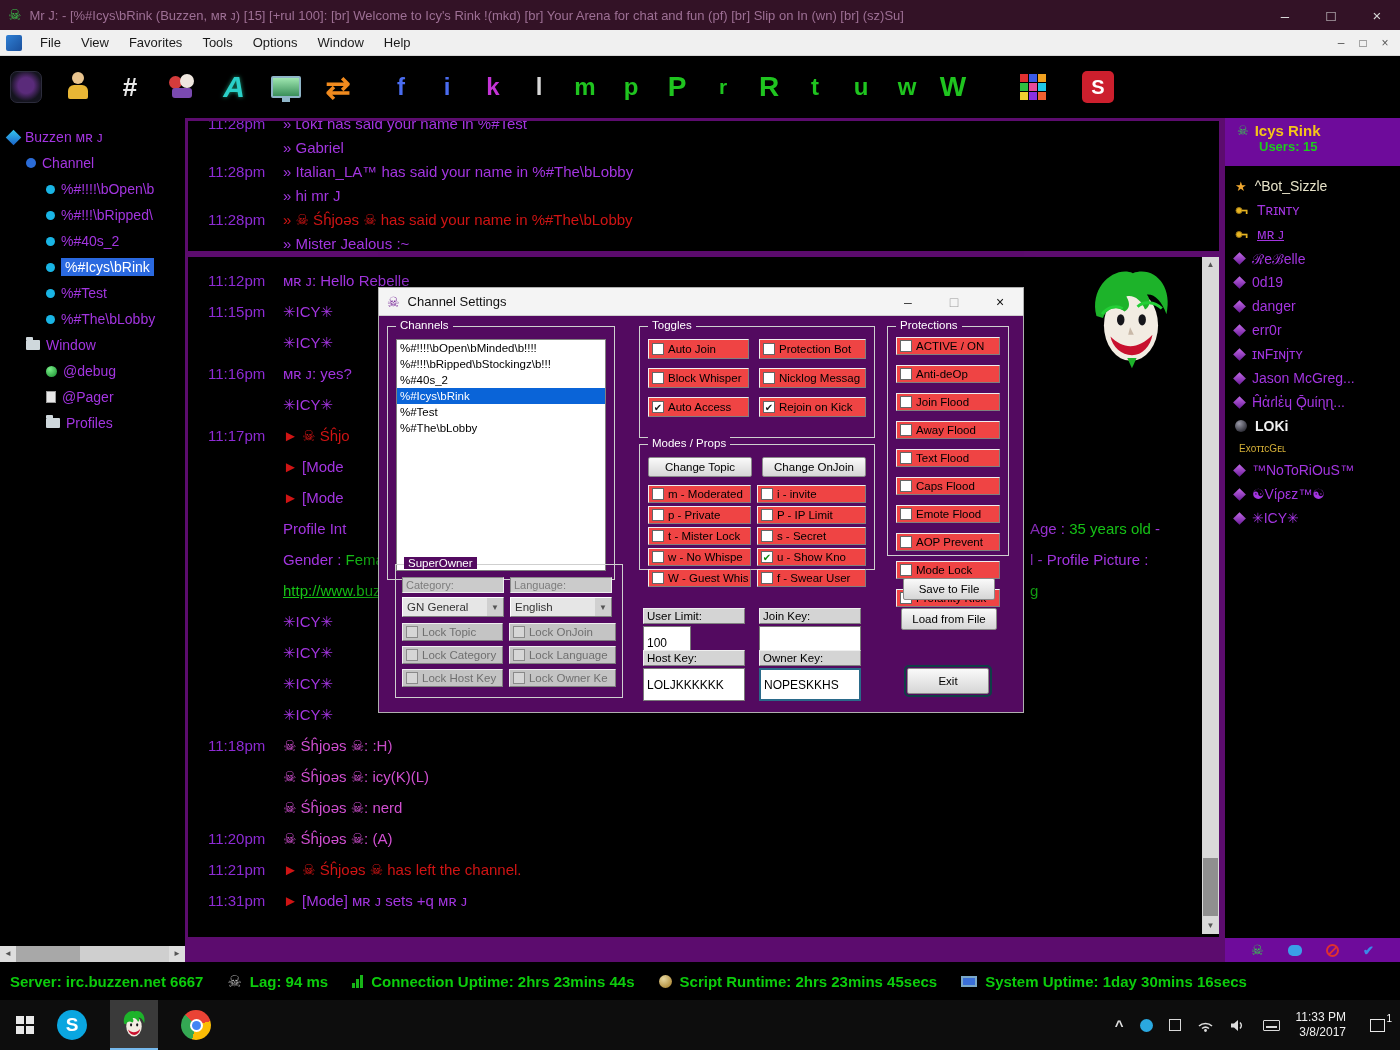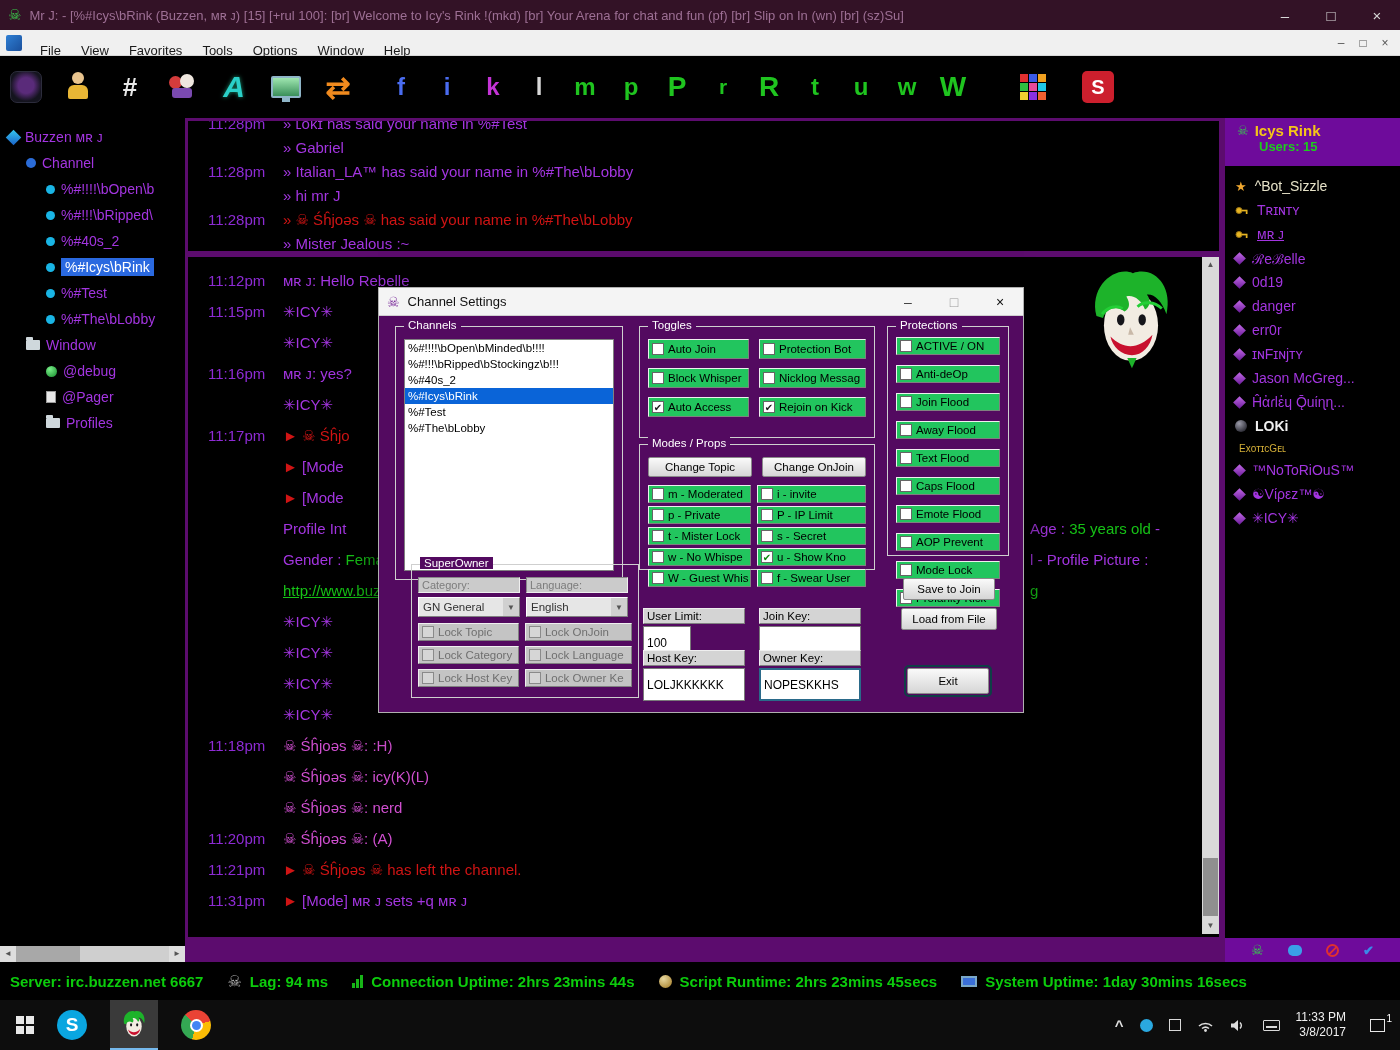--- a/index.html
+++ b/index.html
@@ -9,21 +9,21 @@
 
 .titlebar{position:absolute;top:0;left:0;width:1400px;height:30px;background:#331226;display:flex;align-items:center;padding-left:8px}
 .tb-appicon{color:#3ac24a;font-size:15px;margin-right:8px}
 .tb-title{color:#9d6f94;font-size:13px;white-space:nowrap;overflow:hidden}
 .tb-controls{position:absolute;right:0;top:0;height:30px;display:flex}
 .tbc{width:46px;height:30px;display:flex;align-items:center;justify-content:center;color:#d8d8d8;font-size:15px}
 
 
 .menubar{position:absolute;top:30px;left:0;width:1400px;height:26px;background:#f0f0f0;display:flex;align-items:center;border-bottom:1px solid #d9d9d9}
 .mb-icon{width:16px;height:16px;margin:0 8px 0 6px;background:linear-gradient(135deg,#2f7fd4,#1a4f9c);border-radius:2px}
-.menu-item{padding:8px 10px;font-size:13px;color:#1a1a1a;height:26px;line-height:26px}
+.menu-item{padding:0 10px;font-size:13px;color:#1a1a1a;height:26px;line-height:26px}
 .mdi-controls{position:absolute;right:4px;top:0;height:26px;display:flex;align-items:center}
 .mdic{width:22px;text-align:center;color:#555;font-size:12px}
 
 
 .toolbar{position:absolute;top:56px;left:0;width:1400px;height:62px;background:#000;display:flex;align-items:center}
 .tbi{width:52px;height:50px;display:flex;align-items:center;justify-content:center}
 .ic-buzzen{width:32px;height:32px;border-radius:7px;background:radial-gradient(circle at 50% 45%,#5a2b7a 0 35%,#14141e 70%);border:1px solid #2c2c3c}
 .ic-person{position:relative;width:26px;height:30px}
 .ic-person .head{position:absolute;left:7px;top:0;width:12px;height:12px;border-radius:50%;background:#e8c48e}
 .ic-person .bodyp{position:absolute;left:3px;top:13px;width:20px;height:14px;border-radius:6px 6px 2px 2px;background:#e8b635}
@@ -143,33 +143,33 @@
 
 
 .dialog{position:absolute;left:378px;top:287px;width:646px;height:426px;background:#530a60;border:1px solid #b0b0b0;box-shadow:0 10px 34px rgba(0,0,0,.7);z-index:10}
 .dlg-titlebar{position:absolute;top:0;left:0;right:0;height:28px;background:#f4f4f4;display:flex;align-items:center;border-bottom:1px solid #d0d0d0}
 .dlg-icon{color:#7a2a9a;font-size:14px;margin:0 8px 0 8px}
 .dlg-title{font-size:13px;color:#111}
 .dlg-min,.dlg-max,.dlg-close{width:46px;text-align:center;font-size:14px}
 .dlg-min{margin-left:auto;color:#444}.dlg-max{color:#9a9a9a}.dlg-close{color:#111}
 .grp{position:absolute;border:1px solid #cfcfcf}
 .grp-label{position:absolute;top:-8px;left:8px;background:#530a60;padding:0 4px;font-size:11.5px;color:#fff;white-space:nowrap}
-.grp-channels{left:16px;top:38px;width:228px;height:254px}
+.grp-channels{left:8px;top:38px;width:228px;height:254px}
 .grp-toggles{left:260px;top:38px;width:236px;height:112px}
 .grp-modes{left:260px;top:156px;width:236px;height:126px}
 .grp-protections{left:508px;top:38px;width:122px;height:230px}
-.grp-superowner{left:32px;top:276px;width:228px;height:134px}
+.grp-superowner{left:16px;top:276px;width:228px;height:134px}
 .listbox{position:absolute;left:8px;top:12px;right:8px;bottom:8px;background:#fff;border:1px solid #808080;overflow:hidden}
 .li{font-size:11.5px;height:16px;line-height:16px;padding-left:3px;color:#000;white-space:nowrap;overflow:hidden}
 .li.sel{background:#0a64d8;color:#fff}
 .grid2{position:absolute;left:8px;right:8px;top:12px;display:grid;grid-template-columns:1fr 1.06fr;column-gap:10px;row-gap:9px}
 .grid1{position:absolute;left:8px;right:8px;top:10px;display:grid;grid-template-columns:1fr;row-gap:10px}
 .grid2.modes{top:40px;row-gap:3px;column-gap:6px}
 .grid2.locks{top:58px;left:6px;right:6px;row-gap:5px;column-gap:6px}
-.cbcell{display:flex;align-items:center;gap:4px;background:#22c55e;border:1px solid;border-color:#efefef #808080 #808080 #efefef;padding:1px 3px;overflow:hidden;white-space:nowrap;font-size:11.5px;color:#000;height:20px}
+.cbcell{display:flex;align-items:center;gap:4px;background:#ef4444;border:1px solid;border-color:#efefef #808080 #808080 #efefef;padding:1px 3px;overflow:hidden;white-space:nowrap;font-size:11.5px;color:#000;height:20px}
 .grid1 .cbcell,.modes .cbcell,.locks .cbcell{height:18px}
 .cbbox{width:12px;height:12px;background:#fff;border:1px solid #666;flex:none;font-size:10px;line-height:11px;text-align:center;color:#1a1a1a}
 .cbbox.checked:before{content:"✔"}
 .modes .cbbox.checked{color:#0a8a0a}
 .cbcell.gray{background:#c4c4c4;color:#6f6f6f}
 .cbcell.gray .cbbox{background:#d6d6d6;border-color:#8a8a8a}
 .modes-buttons{position:absolute;left:8px;top:12px;right:8px;display:flex;gap:10px}
 .btn{background:linear-gradient(#fafafa,#d6d6d6);border:1px solid #8a8a8a;border-radius:2px;font-size:11.5px;color:#000;display:flex;align-items:center;justify-content:center;font-family:inherit}
 .modes-buttons .btn{flex:1;height:20px}
 .so-lab{position:absolute;height:16px;line-height:15px;background:#cbcbcb;border:1px solid;border-color:#8a8a8a #efefef #efefef #8a8a8a;color:#7c7c7c;font-size:11px;padding-left:3px;width:102px}
@@ -747,19 +747,19 @@
 
       <div class="flab fl-userlimit">User Limit:</div>
       <input class="tin f-userlimit" value="100" style="">
       <div class="flab fl-joinkey">Join Key:</div>
       <input class="tin f-joinkey" value="" style="">
       <div class="flab fl-hostkey">Host Key:</div>
       <input class="tin f-hostkey" value="LOLJKKKKKK" style="">
       <div class="flab fl-ownerkey">Owner Key:</div>
       <input class="tin f-ownerkey" value="NOPESKKHS" style="">
 
-      <button class="btn b-save">Save to Join</button>
+      <button class="btn b-save">Save to File</button>
       <button class="btn b-load">Load from File</button>
       <button class="btn b-exit">Exit</button>
     </div>
   </div>
 
 </div>
 
 </body></html>

